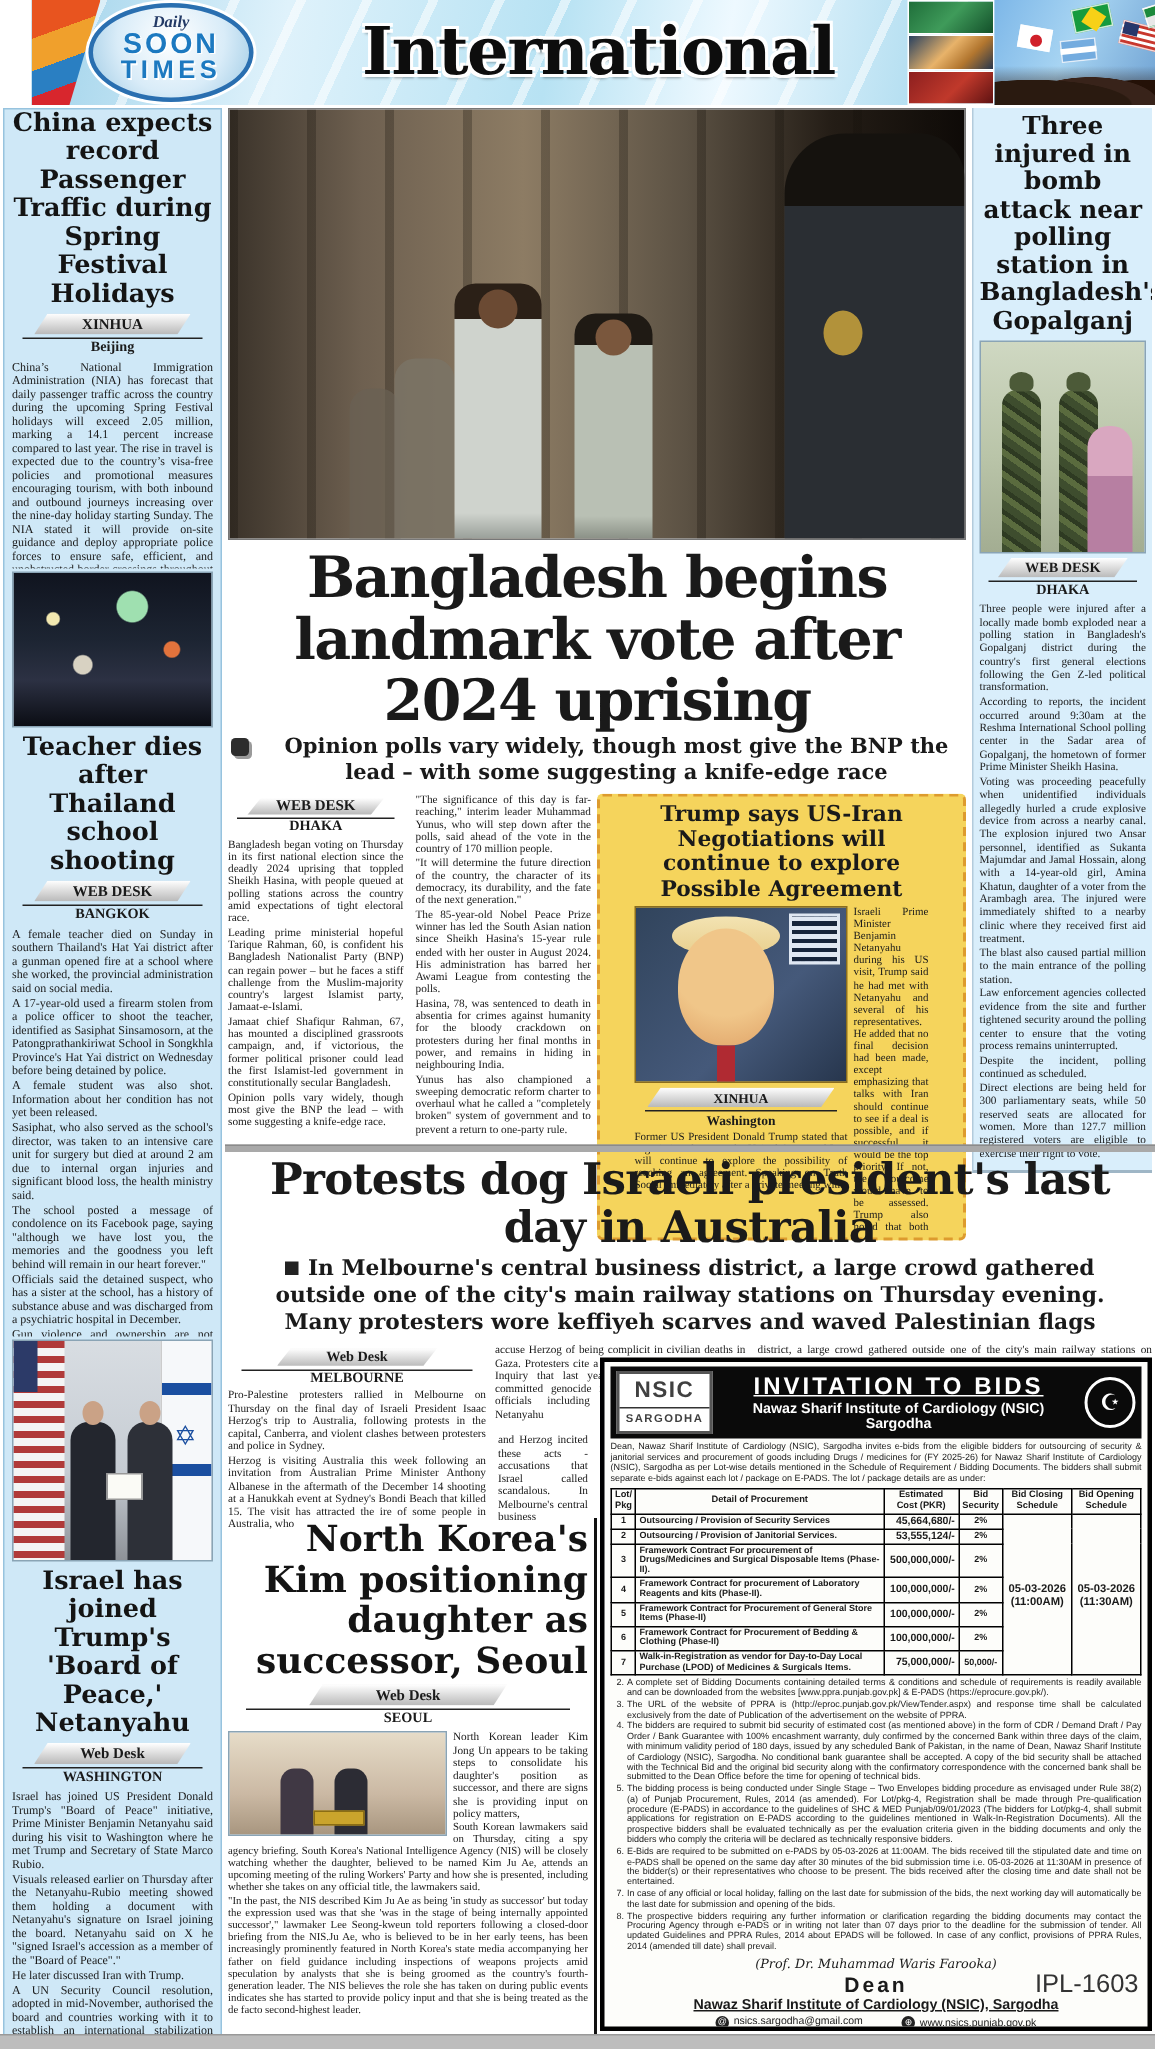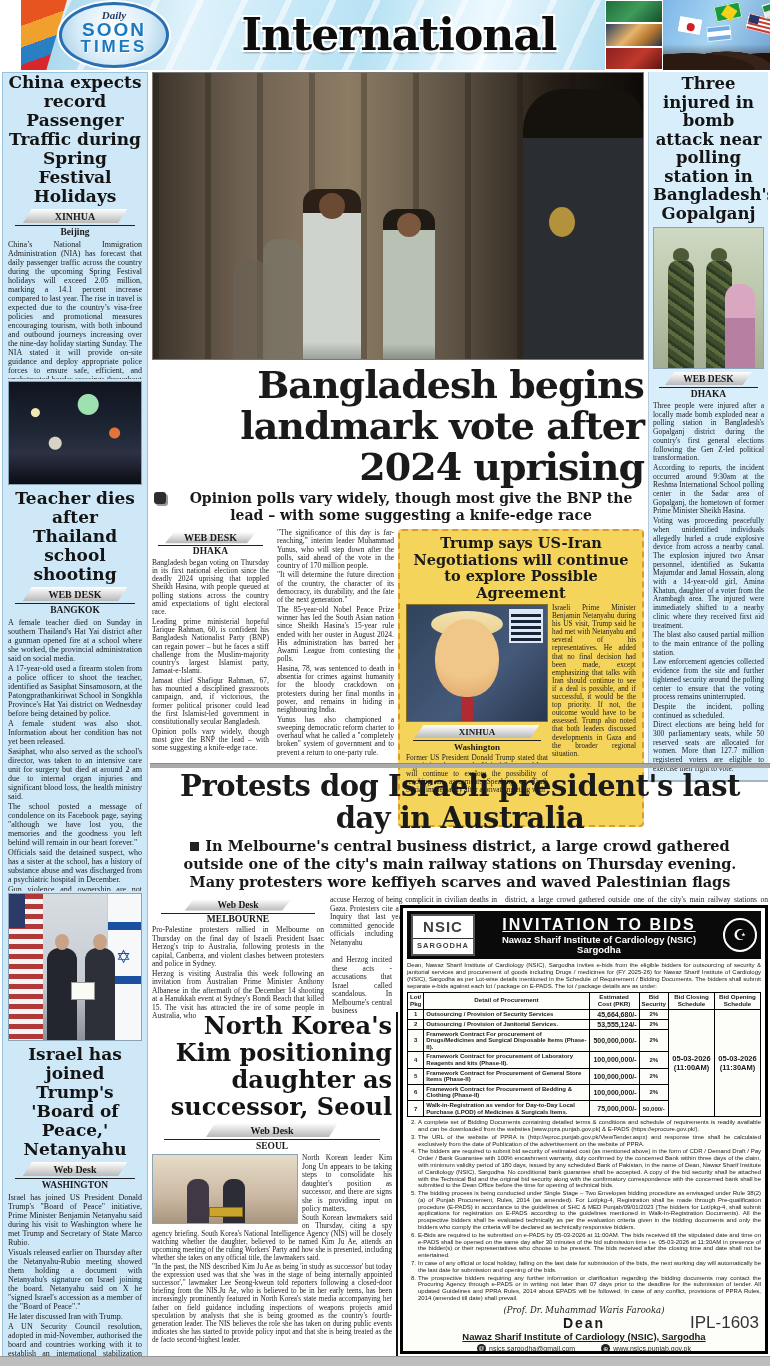--- a/index.html
+++ b/index.html
@@ -99,33 +99,33 @@
   .qf1 { left:150px; height:170px; width:58px; background:linear-gradient(180deg,#2b2017 0 14%,#cfd3cd 14% 90%,#9aa09a); }
   .qf1:before { content:""; position:absolute; left:16px; top:4px; width:26px; height:26px; border-radius:50%; background:#6b4a33; }
   .qf2 { left:230px; height:150px; width:52px; background:linear-gradient(180deg,#1f1a14 0 14%,#b9c0b4 14% 90%,#8b9187); }
   .qf2:before { content:""; position:absolute; left:14px; top:4px; width:24px; height:24px; border-radius:50%; background:#7a573d; }
   .qf3 { left:110px; height:120px; width:40px; background:#7b7467; opacity:.8; }
   .qf4 { left:80px; height:100px; width:34px; background:#6a6154; opacity:.7; }
   .qpolice { position:absolute; right:0; bottom:0; width:120px; height:270px; border-radius:40px 30px 0 0;
     background:linear-gradient(180deg,#15120e 0 18%,#2a2e33 18% 100%); }
   .qpolice:before { content:""; position:absolute; left:26px; top:118px; width:26px; height:30px; border-radius:50%; background:#caa33c; opacity:.85; }
   .main-headline { font-family:"DejaVu Serif",serif; font-weight:bold; font-size:38px; line-height:41px;
-    text-align:right; margin:4px 0 3px; letter-spacing:-1px; }
+    text-align:center; margin:4px 0 3px; letter-spacing:-1px; }
   .main-subhead { position:relative; font-size:14px; font-weight:bold; text-align:center; line-height:17px;
     padding:0 0 2px 26px; font-family:"DejaVu Serif",serif; }
   .subhead-bullet { position:absolute; left:2px; top:2px; width:12px; height:12px; background:#2d2d2d;
     border-radius:3px; box-shadow:2px 2px 0 #9a9a9a; }
   .main-cols { position:relative; height:300px; margin-top:3px; overflow:hidden; }
   .mc { position:absolute; top:0; font-size:7.5px; line-height:8.3px; }
   .mc1 { left:0; width:117px; }
   .mc2 { left:125px; width:117px; }
   .mc .body-text p { margin-bottom:1px; }
   
   .tbox { position:absolute; left:246px; top:0; width:246px; height:298px; background:#f5d45c;
-    border:2px dashed #dd9b2e; border-radius:4px; padding:4px 6px; overflow:hidden; }
+    border:2px dashed #dd9b2e; border-radius:4px; padding:4px 23px; overflow:hidden; }
   .tbox-title { font-family:"DejaVu Serif",serif; font-weight:bold; font-size:14.5px; line-height:16.5px; text-align:center; }
   .tbox-flex { display:flex; margin-top:3px; gap:4px; }
   .tbox-left { width:142px; flex:none; }
   .tbox-photo { position:relative; width:142px; height:118px; border:1px solid #8a6d1e; overflow:hidden;
     background:linear-gradient(135deg,#31445c 0%,#45597a 60%,#27364d 100%); }
   .tbox-photo .face { position:absolute; left:28px; top:14px; width:64px; height:78px; border-radius:50% 50% 46% 46%;
     background:radial-gradient(circle at 50% 30%, #f0c689 0 55%, #e0a469 100%); }
   .tbox-photo .hair { position:absolute; left:24px; top:6px; width:72px; height:26px; border-radius:50%;
     background:linear-gradient(180deg,#f3e3b2,#e8cf8d); }
   .tbox-photo .qr { position:absolute; right:4px; top:4px; width:34px; height:34px; background:

